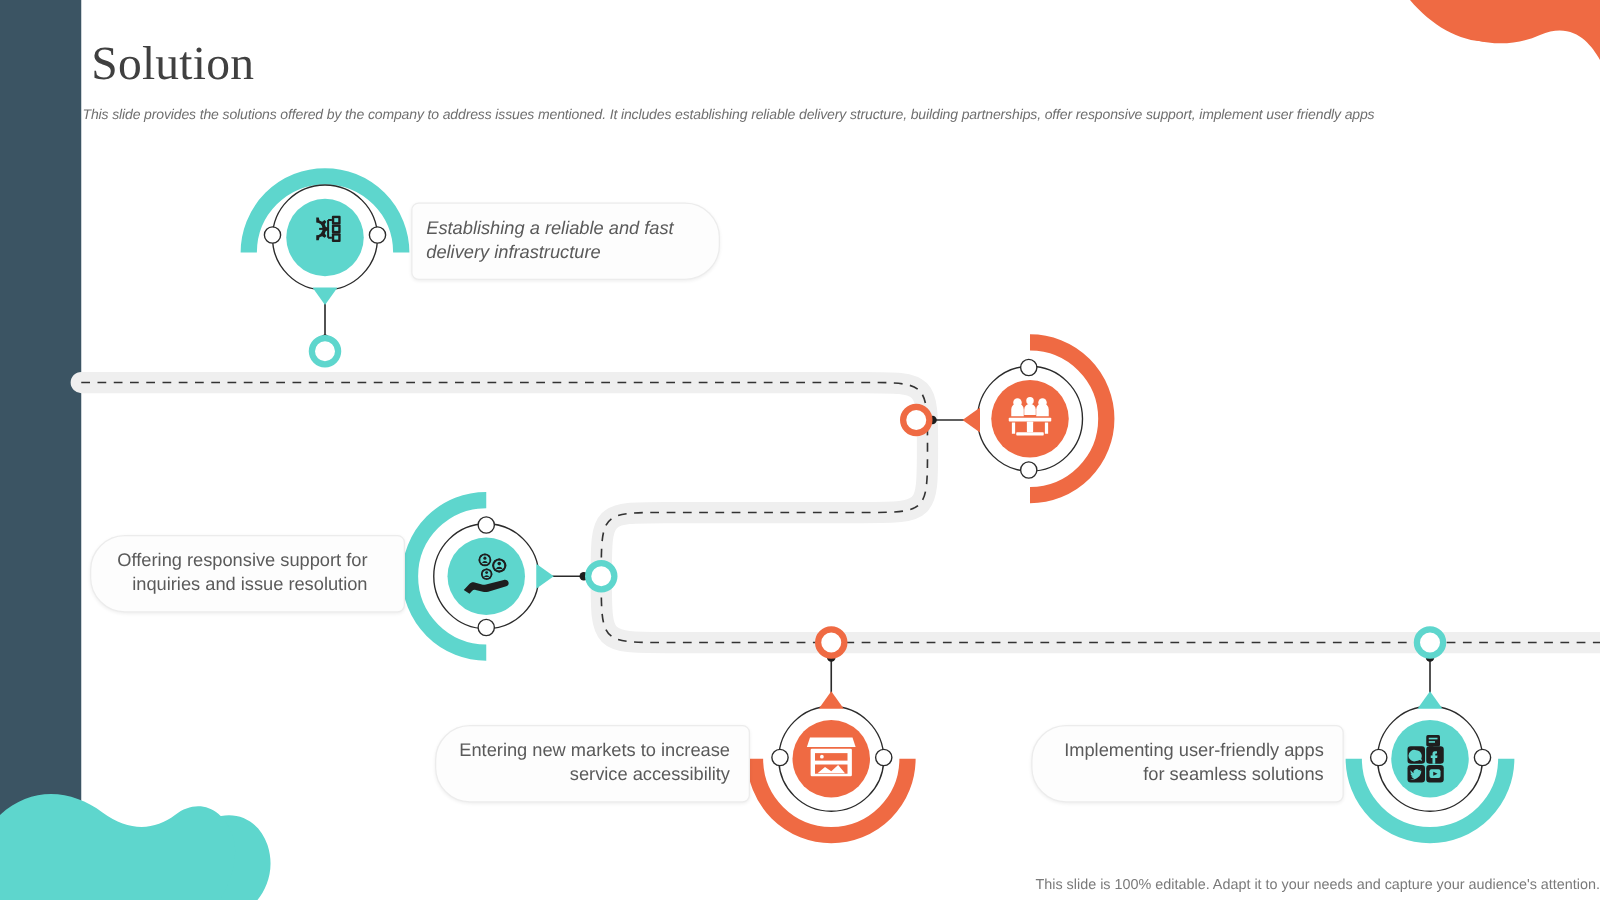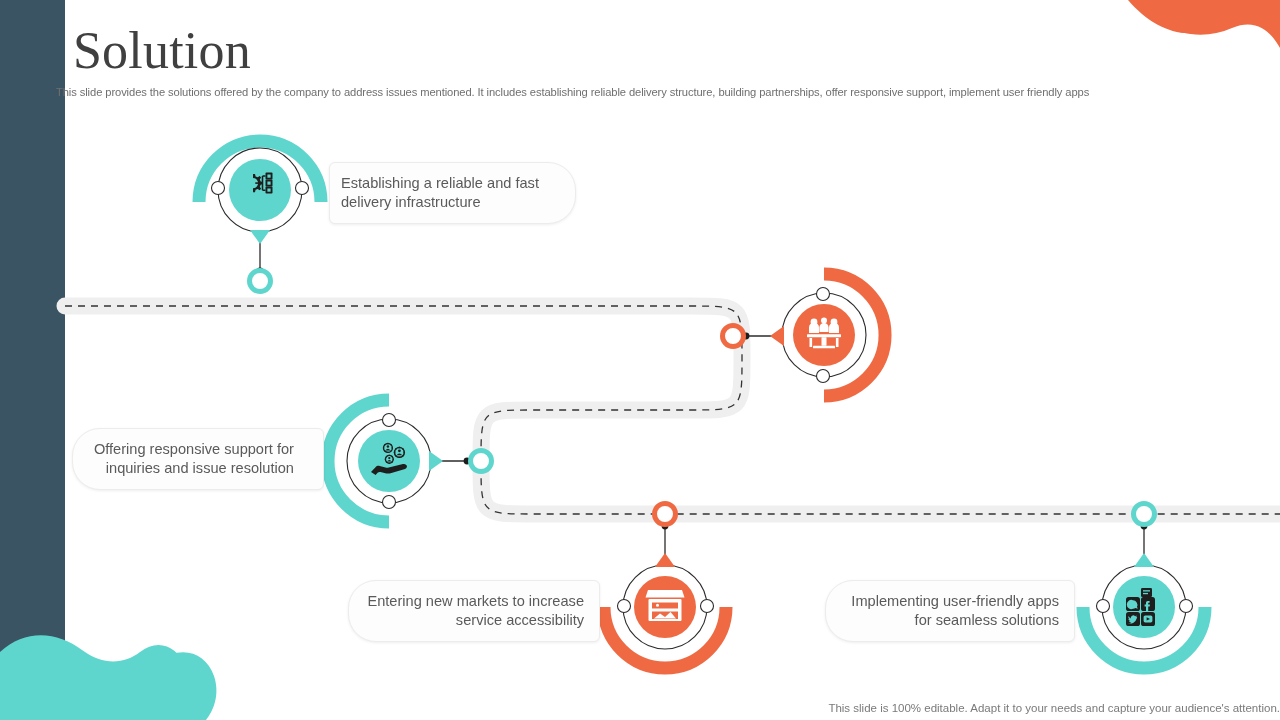--- a/index.html
+++ b/index.html
@@ -16,27 +16,27 @@
   .sidebar{
     position:absolute;left:0;top:0;width:65px;height:720px;
     background:#3b5463;
   }
   .blob-layer{position:absolute;inset:0;pointer-events:none;}
 
   
   .page-title{
     position:absolute;left:73px;top:28px;
     font-family:"Liberation Serif", serif;
-    font-size:52px;line-height:46px;color:#404040;
+    font-size:38px;line-height:46px;color:#404040;
     font-weight:400;letter-spacing:.2px;
   }
   .page-subtitle{
-    position:absolute;left:56px;top:85px;width:1150px;
+    position:absolute;left:66px;top:85px;width:1150px;
     font-size:11.2px;line-height:15px;color:#6f6f6f;
-    letter-spacing:-0.1px;white-space:nowrap;
+    letter-spacing:-0.1px;white-space:nowrap;font-style:italic;
   }
   .footer-note{
     position:absolute;left:0;top:702px;width:1280px;text-align:right;
     font-size:11.5px;color:#7a7a7a;
   }
 
   
   .diagram{position:absolute;left:0;top:0;width:1280px;height:720px;}
   .diagram svg{position:absolute;left:0;top:0;}
 
@@ -49,21 +49,21 @@
     font-size:14.6px;line-height:19.5px;color:#5a5a5a;
     box-sizing:border-box;
     display:flex;align-items:center;
   }
   .callout span{display:block;width:100%;}
   .callout.right-round{border-radius:6px 28px 28px 6px;justify-content:flex-start;}
   .callout.left-round{border-radius:28px 6px 6px 28px;justify-content:flex-end;}
   .callout.right-round span{text-align:left;}
   .callout.left-round span{text-align:right;}
 
-  #c1{left:329px;top:162px;width:247px;height:62px;padding:0 16px 0 11px;}
+  #c1{left:329px;top:162px;width:247px;height:62px;padding:0 16px 0 11px;font-style:italic;}
   #c2{left:891px;top:301px;width:250px;height:62px;padding:0 16px 0 12px;}
   #c3{left:72px;top:428px;width:252px;height:62px;padding:0 29px 0 16px;}
   #c4{left:348px;top:580px;width:252px;height:62px;padding:0 15px 0 16px;}
   #c5{left:825px;top:580px;width:250px;height:62px;padding:0 15px 0 16px;}
 </style>
 </head>
 <body>
 
 <div class="slide">
 

